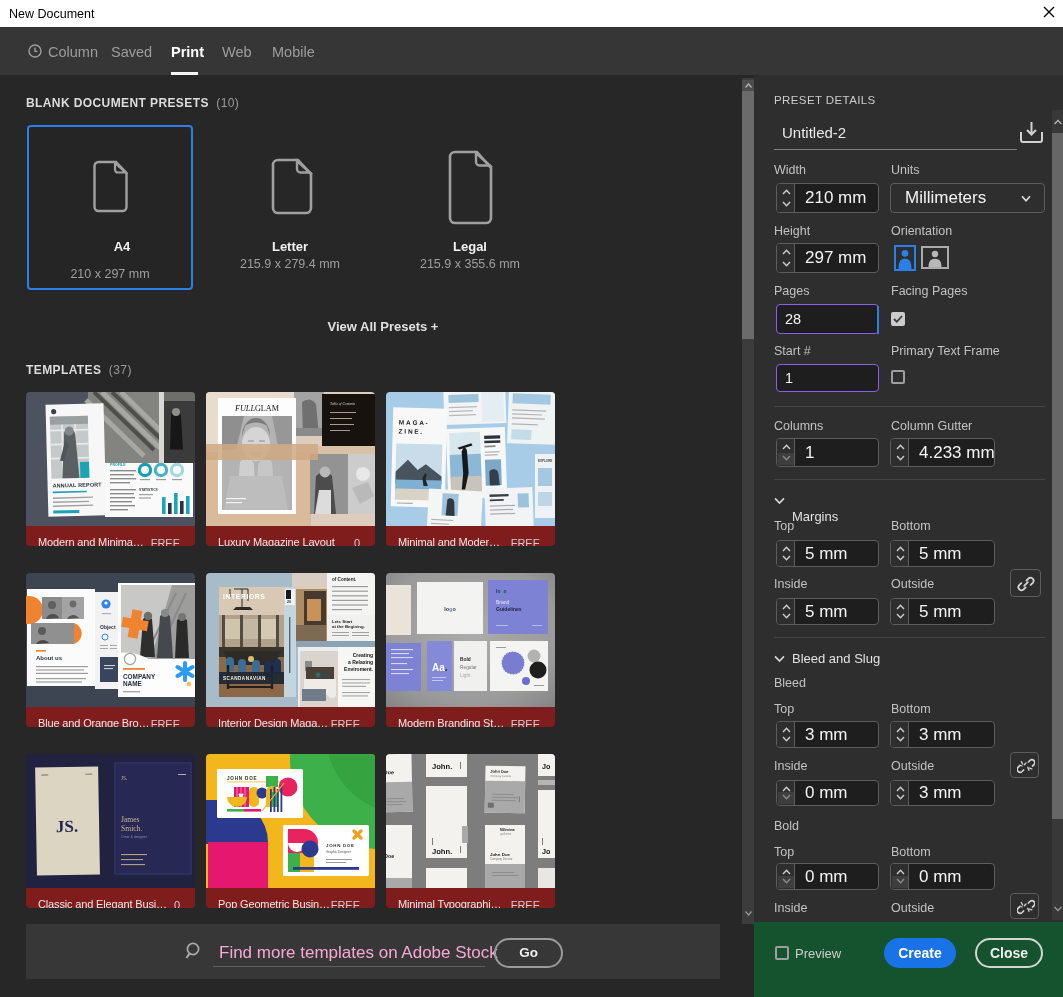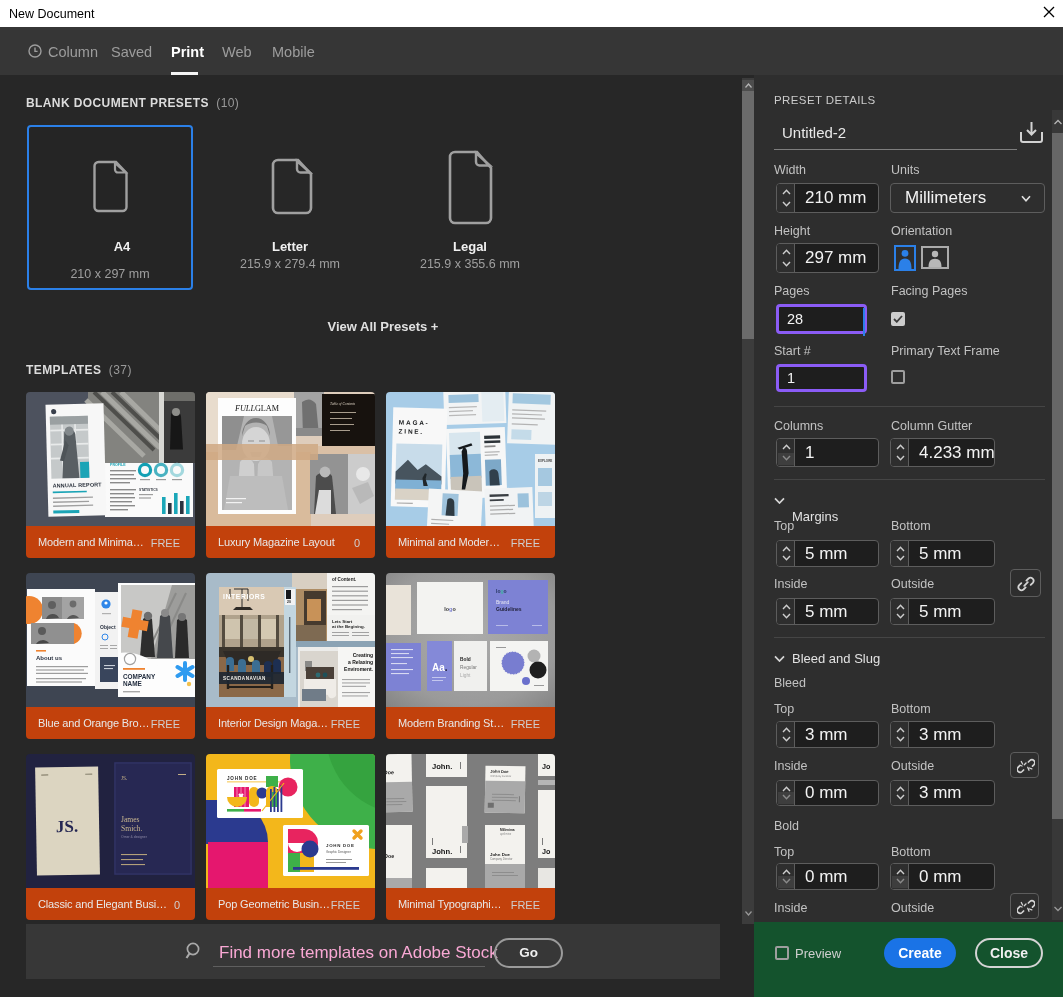--- a/index.html
+++ b/index.html
@@ -20,21 +20,21 @@
 .sechead span { color:#9a9a9a; font-weight:normal; }
 
 .pcard { position:absolute; width:166px; height:165px; }
 .pcard.sel { border:2px solid #2b80e8; border-radius:4px; background:#252525; }
 .pname { position:absolute; width:100%; text-align:center; font-size:13px; font-weight:bold; color:#f0f0f0; }
 .pdim  { position:absolute; width:100%; text-align:center; font-size:12.5px; color:#9f9f9f; }
 #viewall { position:absolute; left:26px; top:244px; width:714px; text-align:center; font-size:13px; font-weight:bold; color:#e0e0e0; }
 
 .tcard { position:absolute; width:169px; border-radius:4px; overflow:hidden; }
 .timg { display:block; }
-.tlabel { height:32px; background:#c2410c; position:relative; }
+.tlabel { height:20px; background:#7f1d1d; position:relative; }
 .tlabel .n { position:absolute; left:12px; top:10px; font-size:11px; letter-spacing:-0.15px; color:#e8e8e8; max-width:130px; white-space:nowrap; overflow:hidden; }
 .tlabel .f { position:absolute; right:15px; top:10.5px; font-size:11px; color:#cfcfcf; }
 
 #lsb { position:absolute; left:742px; top:3px; width:12px; height:846px; background:#3c3c3c; }
 #lsb .up { position:absolute; left:0; top:2px; width:12px; height:13px; background:#4d4d4d; }
 #lsb .thumb { position:absolute; left:0; top:13px; width:12px; height:248px; background:#6b6b6b; }
 
 #search { position:absolute; left:26px; top:849px; width:694px; height:55px; background:#373737; }
 #search .ph { position:absolute; left:193px; top:19px; font-size:17px; color:#f9a8d4; }
 #search .ul { position:absolute; left:187px; top:42px; width:272px; height:1px; background:#5f5f5f; }
@@ -43,21 +43,21 @@
 #right { position:absolute; left:754px; top:75px; width:309px; height:922px; background:#2e2e2e; }
 #rfoot { position:absolute; left:754px; top:922px; width:309px; height:75px; background:#14532d; }
 .lbl { position:absolute; font-size:12.5px; color:#c2c2c2; }
 .hdr { position:absolute; font-size:13px; color:#e2e2e2; }
 .spin { position:absolute; width:103px; height:29px; border:1px solid #5d5d5d; border-radius:4px; background:#1e1e1e; }
 .spin .st { position:absolute; left:0; top:0; bottom:0; width:18px; background:#2e2e2e; border-right:1px solid #5d5d5d; border-radius:3px 0 0 3px; }
 .spin .val { position:absolute; left:28px; top:0; bottom:0; display:flex; align-items:center; font-size:17px; color:#f3f3f3; white-space:nowrap; }
 .spin svg.u { position:absolute; left:5px; top:5px; }
 .spin svg.d { position:absolute; left:5px; bottom:5px; }
 .spin .ddis { position:absolute; left:1px; bottom:1px; width:16px; height:12px; background:#3e3e3e; }
-.inp { position:absolute; width:91px; height:29px; border:3px solid #8b5cf6; border-radius:4px; background:#1e1e1e; }
+.inp { position:absolute; width:103px; height:29px; border:1px solid #8b5cf6; border-radius:4px; background:#1e1e1e; }
 .inp .val { position:absolute; left:8px; top:0; bottom:0; display:flex; align-items:center; font-size:14.5px; color:#f3f3f3; }
 .cb { position:absolute; width:14px; height:14px; border:2px solid #9e9e9e; border-radius:2px; }
 .cb.on { background:#cccccc; border-color:#cccccc; }
 .divl { position:absolute; left:774px; width:271px; height:1px; background:#454545; }
 .linkbtn { position:absolute; border:1px solid #5d5d5d; border-radius:4px; background:#2e2e2e; }
 #create { position:absolute; left:884px; top:938px; width:72px; height:30px; background:#1a73e6; border-radius:15px; color:#fff; font-weight:bold; font-size:14px; text-align:center; line-height:30px; }
 #closeb { position:absolute; left:975px; top:938px; width:68px; height:30px; border:2px solid #d4d4d4; border-radius:15px; color:#f0f0f0; font-weight:bold; font-size:14px; text-align:center; line-height:26px; }
 
 #rsb { position:absolute; left:1052px; top:110px; width:11px; height:810px; background:#383838; }
 #rsb .thumb { position:absolute; left:0; top:23px; width:11px; height:686px; background:#666666; }

